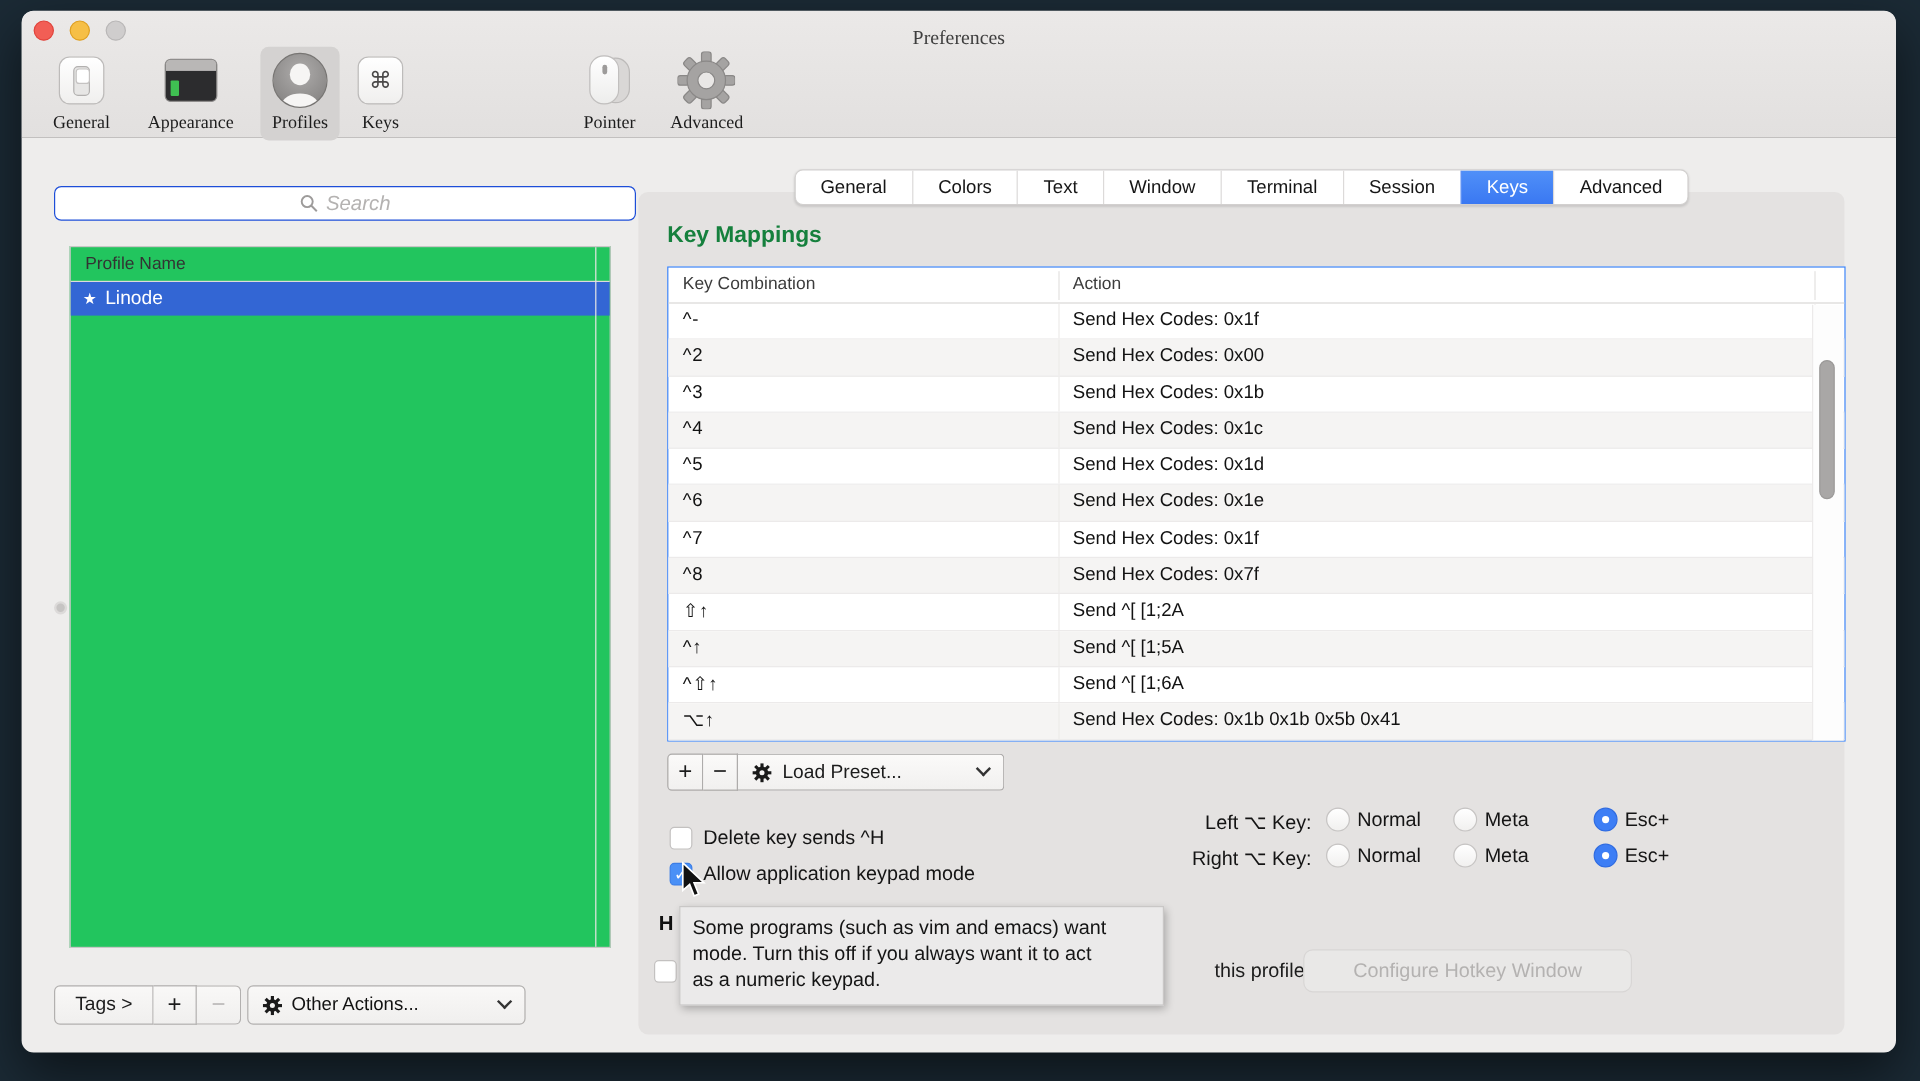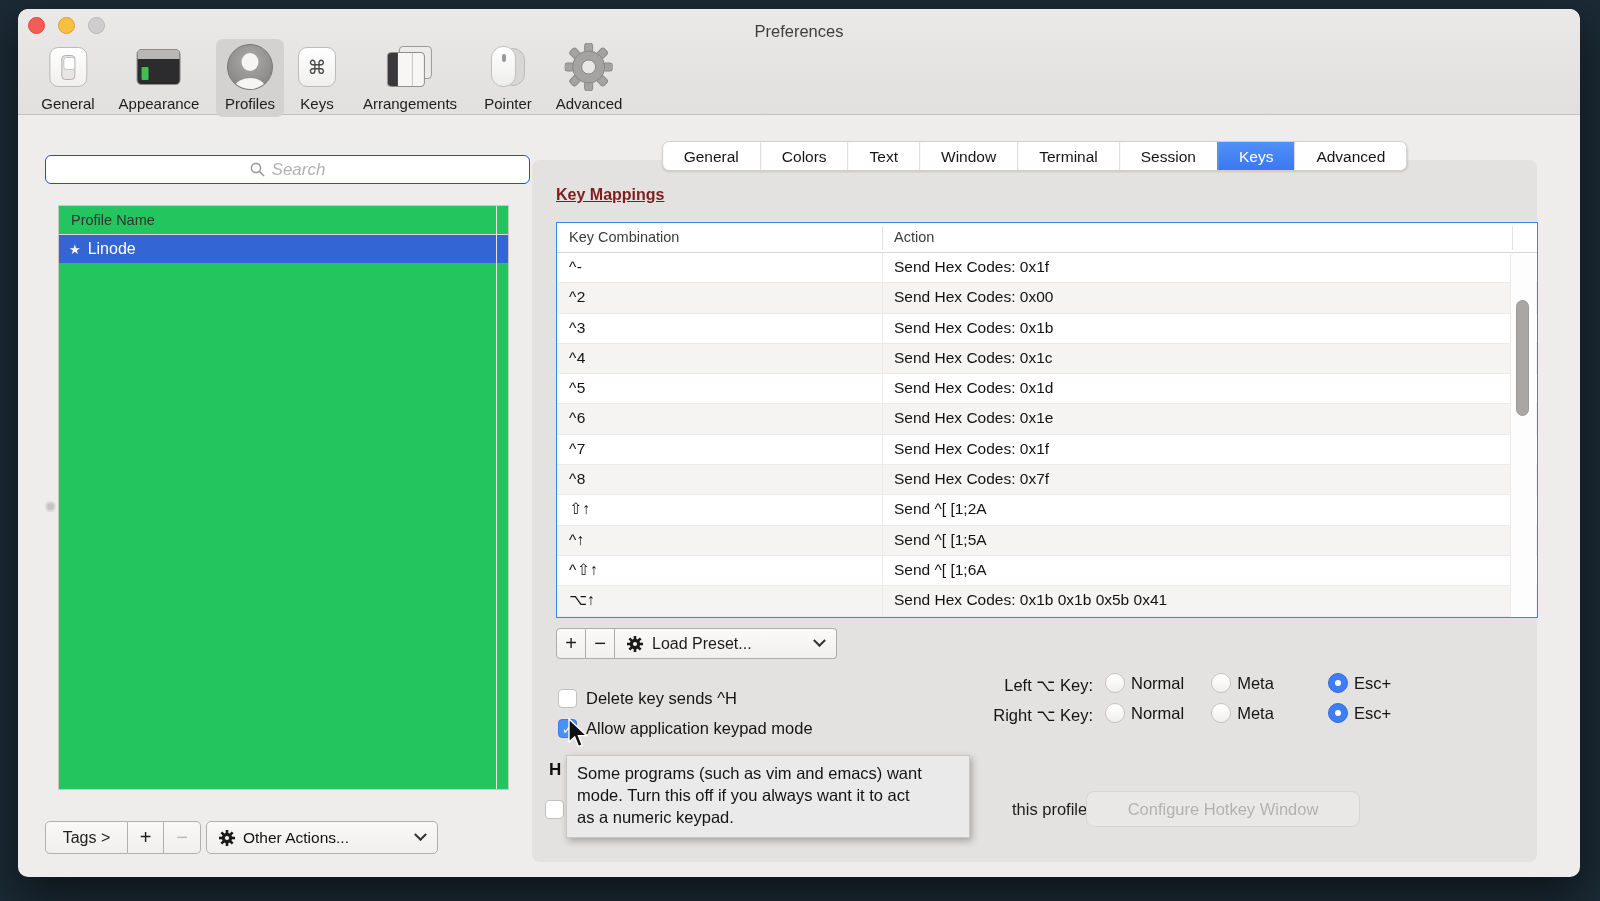--- a/index.html
+++ b/index.html
@@ -6,21 +6,21 @@
   html,body { width:1600px; height:901px; overflow:hidden; }
   body { background:#1b2a35; font-family:"Liberation Sans","DejaVu Sans",sans-serif; -webkit-font-smoothing:antialiased; }
 
   .window { position:absolute; left:18px; top:9px; width:1562px; height:868px;
             background:#eeedec; border-radius:10px; box-shadow:0 18px 45px rgba(0,0,0,.55);
             overflow:hidden; }
 
   
   .topbar { position:absolute; left:0; top:0; width:100%; height:106px;
             background:linear-gradient(#ebe9e8,#e2e0df); border-bottom:1px solid #c2c0bf;
-            border-radius:10px 10px 0 0; }
+            border-radius:10px 10px 0 0;font-family:Liberation Serif, serif; }
   .light { position:absolute; top:8px; width:17px; height:17px; border-radius:50%; }
   .light.red    { left:10px;  background:#f25e55; border:1px solid #e0443c; }
   .light.yellow { left:40px;  background:#f6bf46; border:1px solid #dfa023; }
   .light.gray   { left:70px;  background:#cfcdcd; border:1px solid #b9b7b7; }
   .win-title { position:absolute; top:13px; left:0; width:100%; text-align:center;
                font-size:16.5px; color:#3e3e3e; }
 
   .tb-item { position:absolute; top:30px; transform:translateX(-50%); text-align:center;
              padding:4px 9px 5px; border-radius:7px; }
   .tb-item.selected { background:#d4d2d1; }
@@ -105,21 +105,21 @@
   .panel { position:absolute; left:514px; top:151px; width:1005px; height:702px;
            background:#e4e2e1; border-radius:8px; }
 
   .tabbar { position:absolute; left:50%; top:-19px; transform:translateX(-50%);
             display:flex; height:30px; background:#fff; border-radius:7px;
             border:1px solid #d2d0cf; box-shadow:0 1px 2px rgba(0,0,0,.12); overflow:hidden; }
   .tab { padding:0 21px; line-height:29px; font-size:15.5px; color:#161616; white-space:nowrap; }
   .tab + .tab { border-left:1px solid #dcdad9; }
   .tab.sel { background:linear-gradient(#5090f8,#3a78f2); color:#fff; border-left-color:#3a78f2; }
 
-  .km-heading { position:absolute; left:24px; top:26px; font-size:16px; font-weight:bold; color:#7f1d1d;text-decoration:underline; }
+  .km-heading { position:absolute; left:24px; top:26px; font-size:19px; font-weight:bold; color:#15803d; }
 
   .km-table { position:absolute; left:24px; top:62px; width:982px; height:396px;
               background:#fff; border:1px solid #3b82f6; }
   .kmt-header { position:relative; height:30px; border-bottom:1px solid #d9d7d6;
                 font-size:14.5px; color:#3c3c3c; }
   .kmt-header .h1 { position:absolute; left:12px; top:6px; }
   .kmt-header .h2 { position:absolute; left:337px; top:6px; }
   .kmt-header .d1 { position:absolute; left:325px; top:3px; width:1px; height:24px; background:#e3e1e0; }
   .kmt-header .d2 { position:absolute; left:955px; top:3px; width:1px; height:24px; background:#e3e1e0; }
   .kmt-body { position:relative; height:364px; }
@@ -253,32 +253,20 @@
           </span>
       </span>
       <span class="tb-label">Profiles</span>
     </div>
     <div class="tb-item" style="left:299px">
       <span class="tb-ico">
           <span class="ico-keys">⌘</span>
         </span>
       <span class="tb-label">Keys</span>
     </div>
-    <div class="tb-item" style="left:392px">
-      <span class="tb-ico">
-        <span class="ico-arrange">
-            <span class="back"></span>
-            <span class="front">
-              <i></i>
-              <em></em>
-            </span>
-          </span>
-      </span>
-      <span class="tb-label">Arrangements</span>
-    </div>
     <div class="tb-item" style="left:490px">
       <span class="tb-ico">
         <span class="ico-pointer">
             <span class="shade"></span>
             <span class="mouse"></span>
             <span class="dot"></span>
           </span>
       </span>
       <span class="tb-label">Pointer</span>
     </div>

